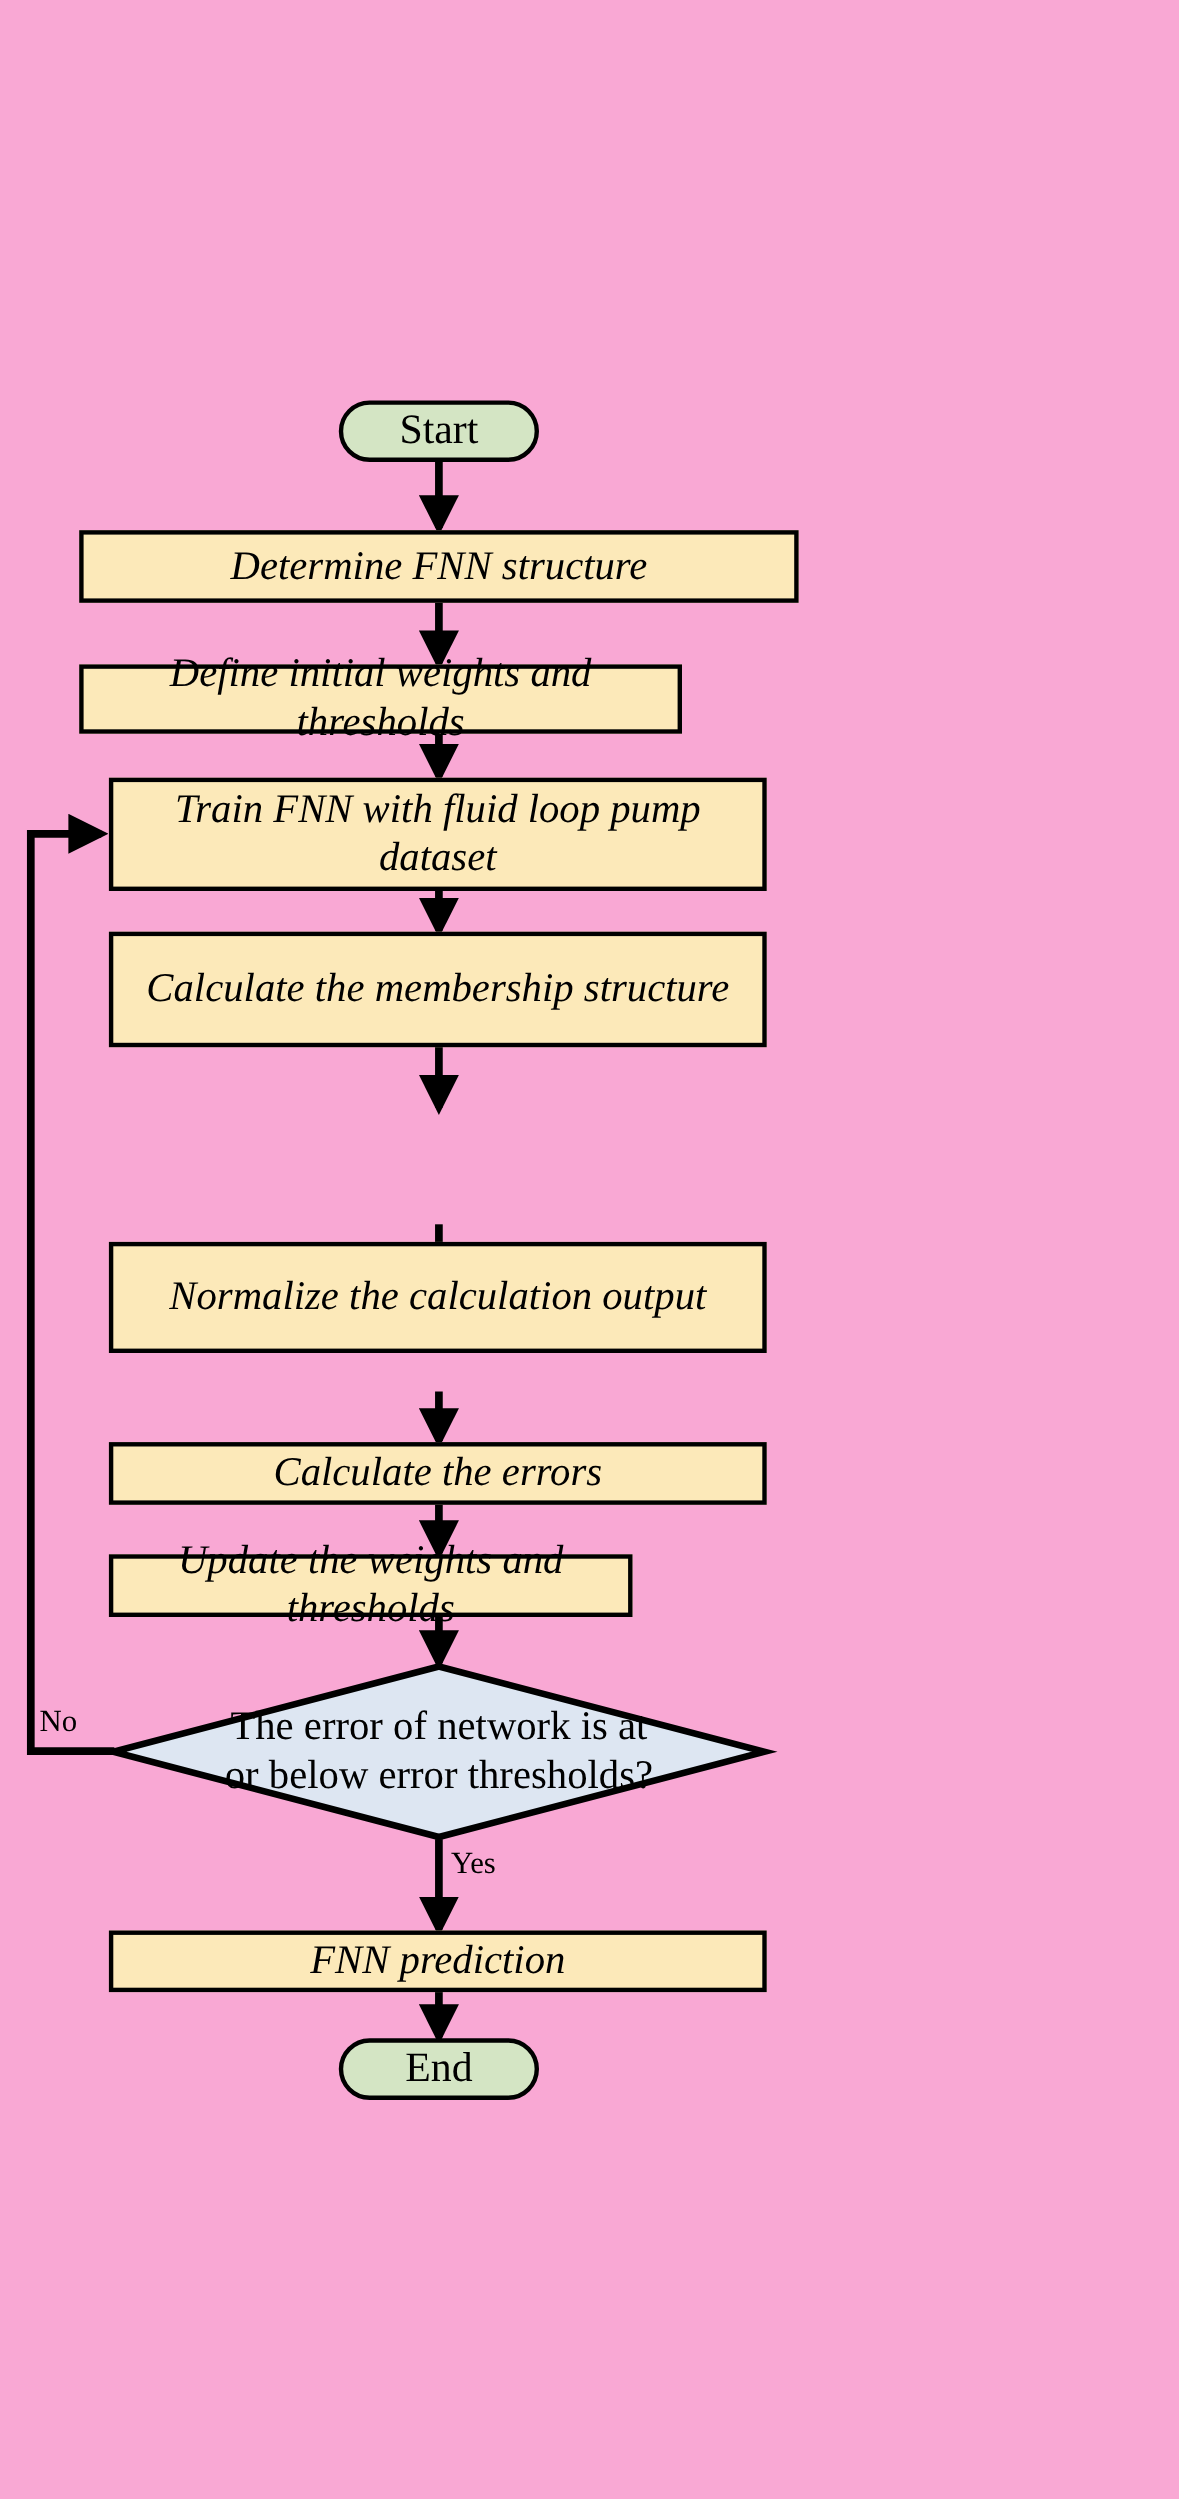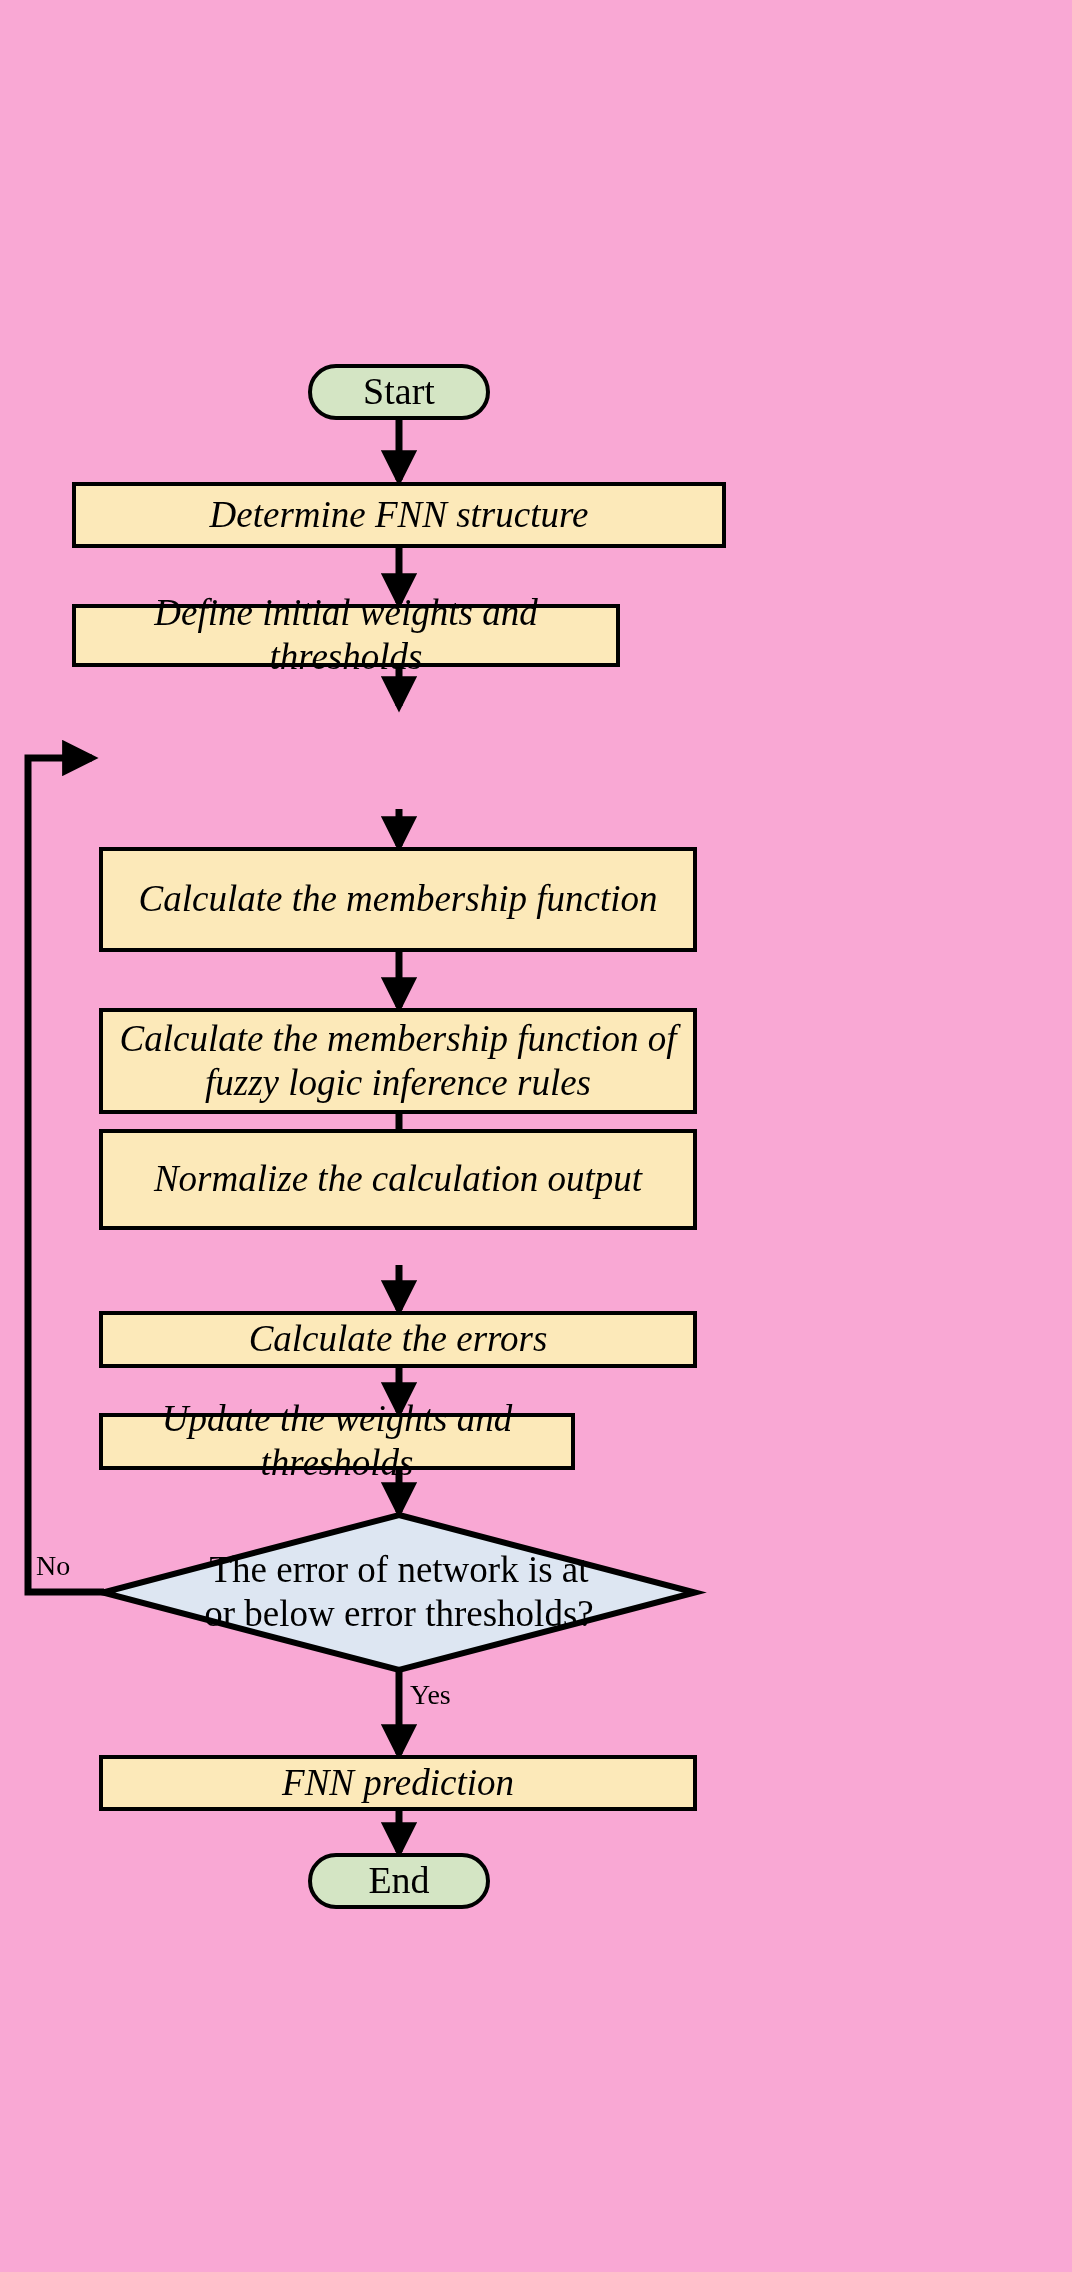--- a/index.html
+++ b/index.html
@@ -123,29 +123,28 @@
   </div>
 
   <div class="node process" style="left:72px; top:128px; width:654px; height:66px;">
     <span>Determine FNN structure</span>
   </div>
 
   <div class="node process" style="left:72px; top:250px; width:548px; height:63px;">
     <span>Define initial weights and thresholds</span>
   </div>
 
+  <div class="node process" style="left:99px; top:353px; width:598px; height:103px;">
+    <span>Train FNN with fluid loop pump dataset</span>
+  </div>
 
   <div class="node process" style="left:99px; top:493px; width:598px; height:105px;">
-    <span>Calculate the membership function</span>
+    <span>Calculate the membership structure</span>
   </div>
 
-  <div class="node process" style="left:99px; top:654px; width:598px; height:106px;">
-    <span>Calculate the membership function of
-fuzzy logic inference rules</span>
-  </div>
 
   <div class="node process" style="left:99px; top:775px; width:598px; height:101px;">
     <span>Normalize the calculation output</span>
   </div>
 
   <div class="node process" style="left:99px; top:957px; width:598px; height:57px;">
     <span>Calculate the errors</span>
   </div>
 
   <div class="node process" style="left:99px; top:1059px; width:476px; height:57px;text-align:center;">

